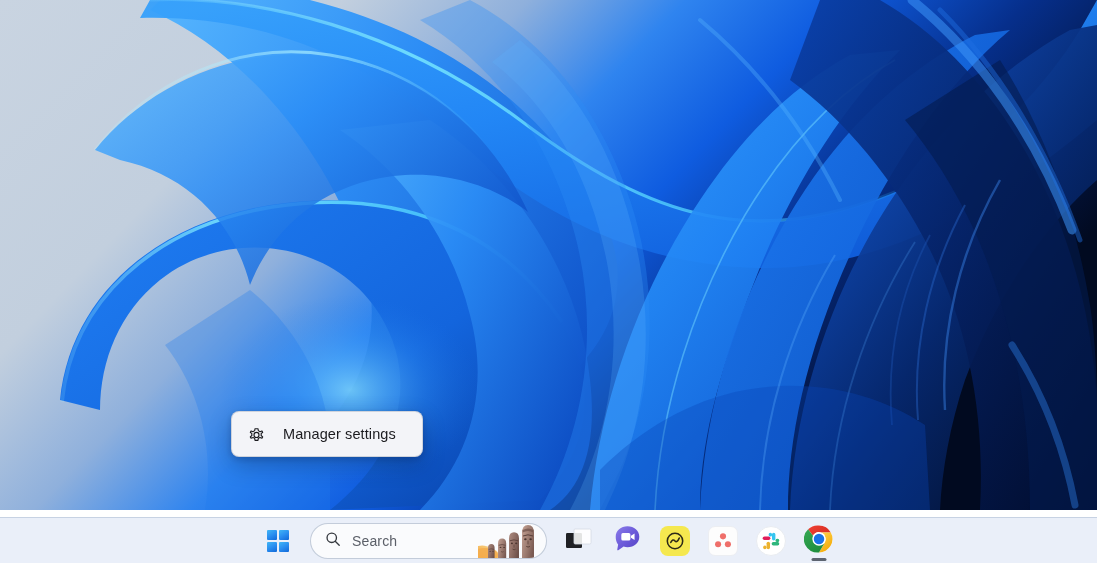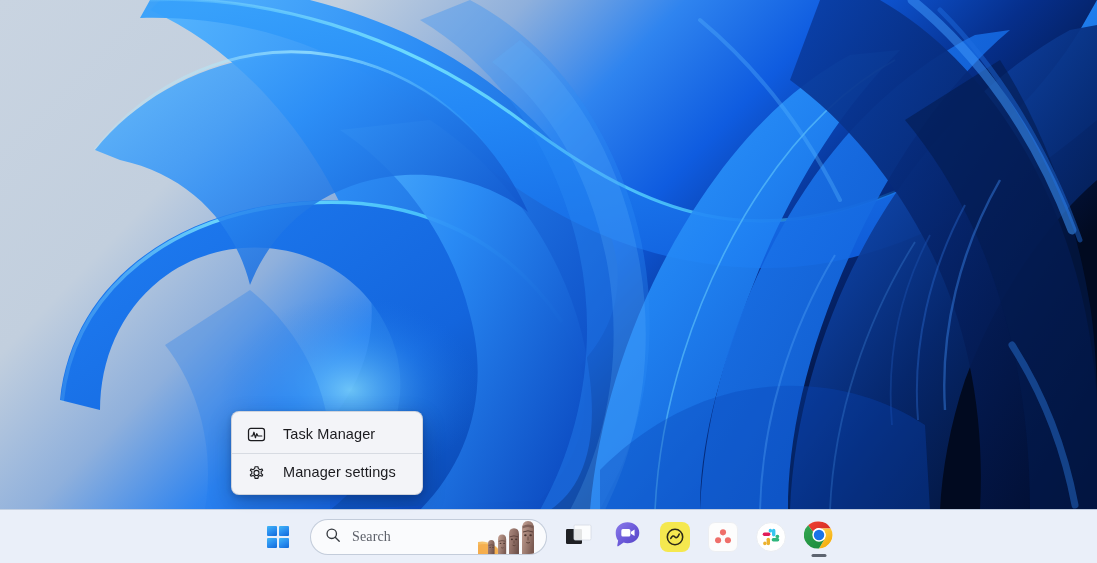--- a/index.html
+++ b/index.html
@@ -64,27 +64,26 @@
     font-size: 14.5px;
     color: #1b1b1f;
     letter-spacing: 0.1px;
     white-space: nowrap;
   }
 
   
   #taskbar {
     position: absolute;
     left: 0; bottom: 0;
-    width: 1097px; height: 54px;
+    width: 1097px; height: 46px;
     background: rgba(232,238,248,0.92);
     border-top: 1px solid rgba(170,185,210,0.55);
     display: flex;
     align-items: center;
     justify-content: center;
-    font-family: Liberation Serif, serif;
   }
   #taskbar-center {
     display: flex;
     align-items: center;
     gap: 4px;
     height: 100%;
   }
 
   .tb-btn {
     width: 44px; height: 44px;
@@ -264,29 +263,20 @@
 
       <path d="M600,470 C640,430 690,400 745,390 C810,378 875,392 925,425 L930,510 L600,510 Z" fill="#0a46b8" opacity="0.35"></path>
 
       <path d="M760,510 C762,420 790,330 835,255" fill="none" stroke="#5fb4ff" stroke-width="2" opacity="0.3"></path>
       <path d="M830,510 C834,415 866,320 915,242" fill="none" stroke="#4f9ff2" stroke-width="1.8" opacity="0.25"></path>
     </svg>
   </div>
 
   <div id="context-menu">
 
-    <div class="menu-item">
-      <span class="menu-icon">
-        <svg width="19" height="19" viewBox="0 0 20 20">
-          <rect x="1.6" y="3.6" width="16.8" height="12.8" rx="2.4" fill="none" stroke="#1b1b1f" stroke-width="1.35"></rect>
-          <polyline points="4.4,11.6 6,11.6 7.3,7.6 8.9,13.4 10.3,9.1 11.5,11.6 15.6,11.6" fill="none" stroke="#1b1b1f" stroke-width="1.25" stroke-linejoin="round" stroke-linecap="round"></polyline>
-        </svg>
-      </span>
-      <span class="menu-label">Task Manager</span>
-    </div>
 
     <div class="menu-item">
       <span class="menu-icon">
         <svg width="19" height="19" viewBox="0 0 20 20">
           <path d="M10 1.3 L11.55 1.3 L11.95 3.45 a6.7 6.7 0 0 1 1.72 0.99 l2.05 -0.78 l0.78 1.35 l-1.63 1.46 a6.7 6.7 0 0 1 0 1.98 l1.63 1.46 l-0.78 1.35 l-2.05 -0.78 a6.7 6.7 0 0 1 -1.72 0.99 l-0.4 2.15 l-1.55 0 l-1.55 0 l-0.4 -2.15 a6.7 6.7 0 0 1 -1.72 -0.99 l-2.05 0.78 l-0.78 -1.35 l1.63 -1.46 a6.7 6.7 0 0 1 0 -1.98 l-1.63 -1.46 l0.78 -1.35 l2.05 0.78 a6.7 6.7 0 0 1 1.72 -0.99 l0.4 -2.15 Z" transform="translate(0,2.6) scale(1.0)" fill="none" stroke="#1b1b1f" stroke-width="1.2" stroke-linejoin="round"></path>
           <circle cx="10" cy="10.45" r="2.65" fill="none" stroke="#1b1b1f" stroke-width="1.2"></circle>
         </svg>
       </span>
       <span class="menu-label">Manager settings</span>
     </div>

